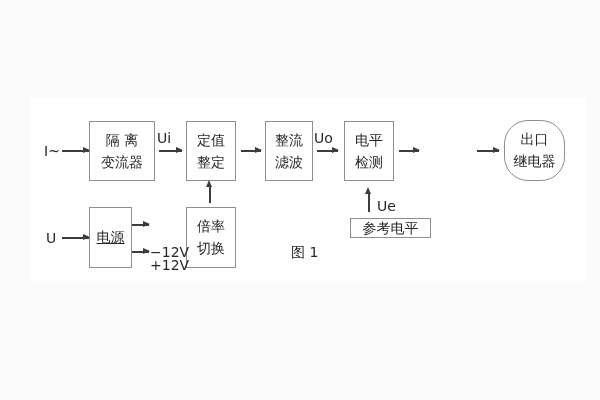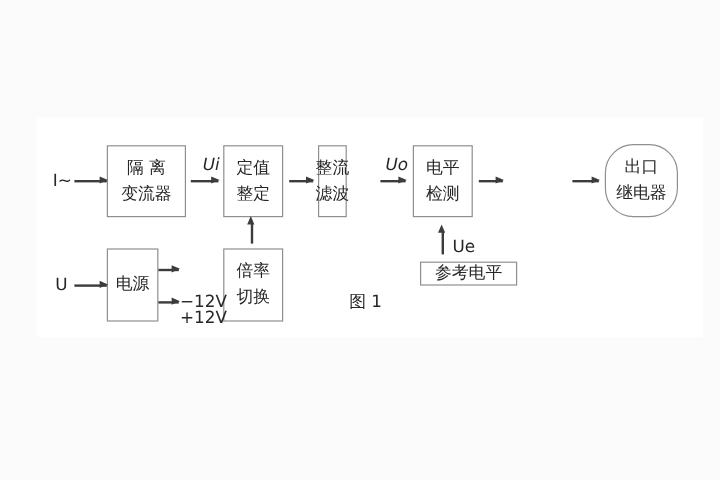--- a/index.html
+++ b/index.html
@@ -31,21 +31,21 @@
     color:#262626;
     white-space:nowrap;
   }
   .lbl{
     position:absolute;
     font-size:14px;
     line-height:14px;
     color:#262626;
     white-space:nowrap;
   }
-  .lbl.center{text-align:right;font-style:italic;}
+  .lbl.center{text-align:left;}
   .arrow-r{
     position:absolute;
     height:1.5px;
     background:#3c3c3c;
   }
   .arrow-r::after{
     content:"";
     position:absolute;
     right:-1px;top:-3px;
     width:0;height:0;
@@ -75,34 +75,34 @@
   <div id="paper"></div>
 
   <div class="block" style="left:89px;top:121px;width:66px;height:60px;">
     <span>隔 离</span>
     <span>变流器</span>
   </div>
   <div class="block" style="left:186px;top:121px;width:50px;height:60px;">
     <span>定值</span>
     <span>整定</span>
   </div>
-  <div class="block" style="left:265px;top:121px;width:24px;height:60px;">
+  <div class="block" style="left:265px;top:121px;width:48px;height:60px;">
     <span>整流</span>
     <span>滤波</span>
   </div>
   <div class="block" style="left:344px;top:121px;width:50px;height:60px;">
     <span>电平</span>
     <span>检测</span>
   </div>
   <div class="block" style="left:504px;top:120px;width:61px;height:61px;border-radius:24px;">
     <span>出口</span>
     <span>继电器</span>
   </div>
 
-  <div class="block" style="left:89px;top:207px;width:43px;height:61px;">
+  <div class="block" style="left:89px;top:207px;width:43px;height:61px;text-decoration:underline;">
     <span>电源</span>
   </div>
   <div class="block" style="left:186px;top:207px;width:50px;height:61px;">
     <span>倍率</span>
     <span>切换</span>
   </div>
   <div class="block" style="left:350px;top:218px;width:81px;height:20px;text-align:center;">
     <span>参考电平</span>
   </div>
 

